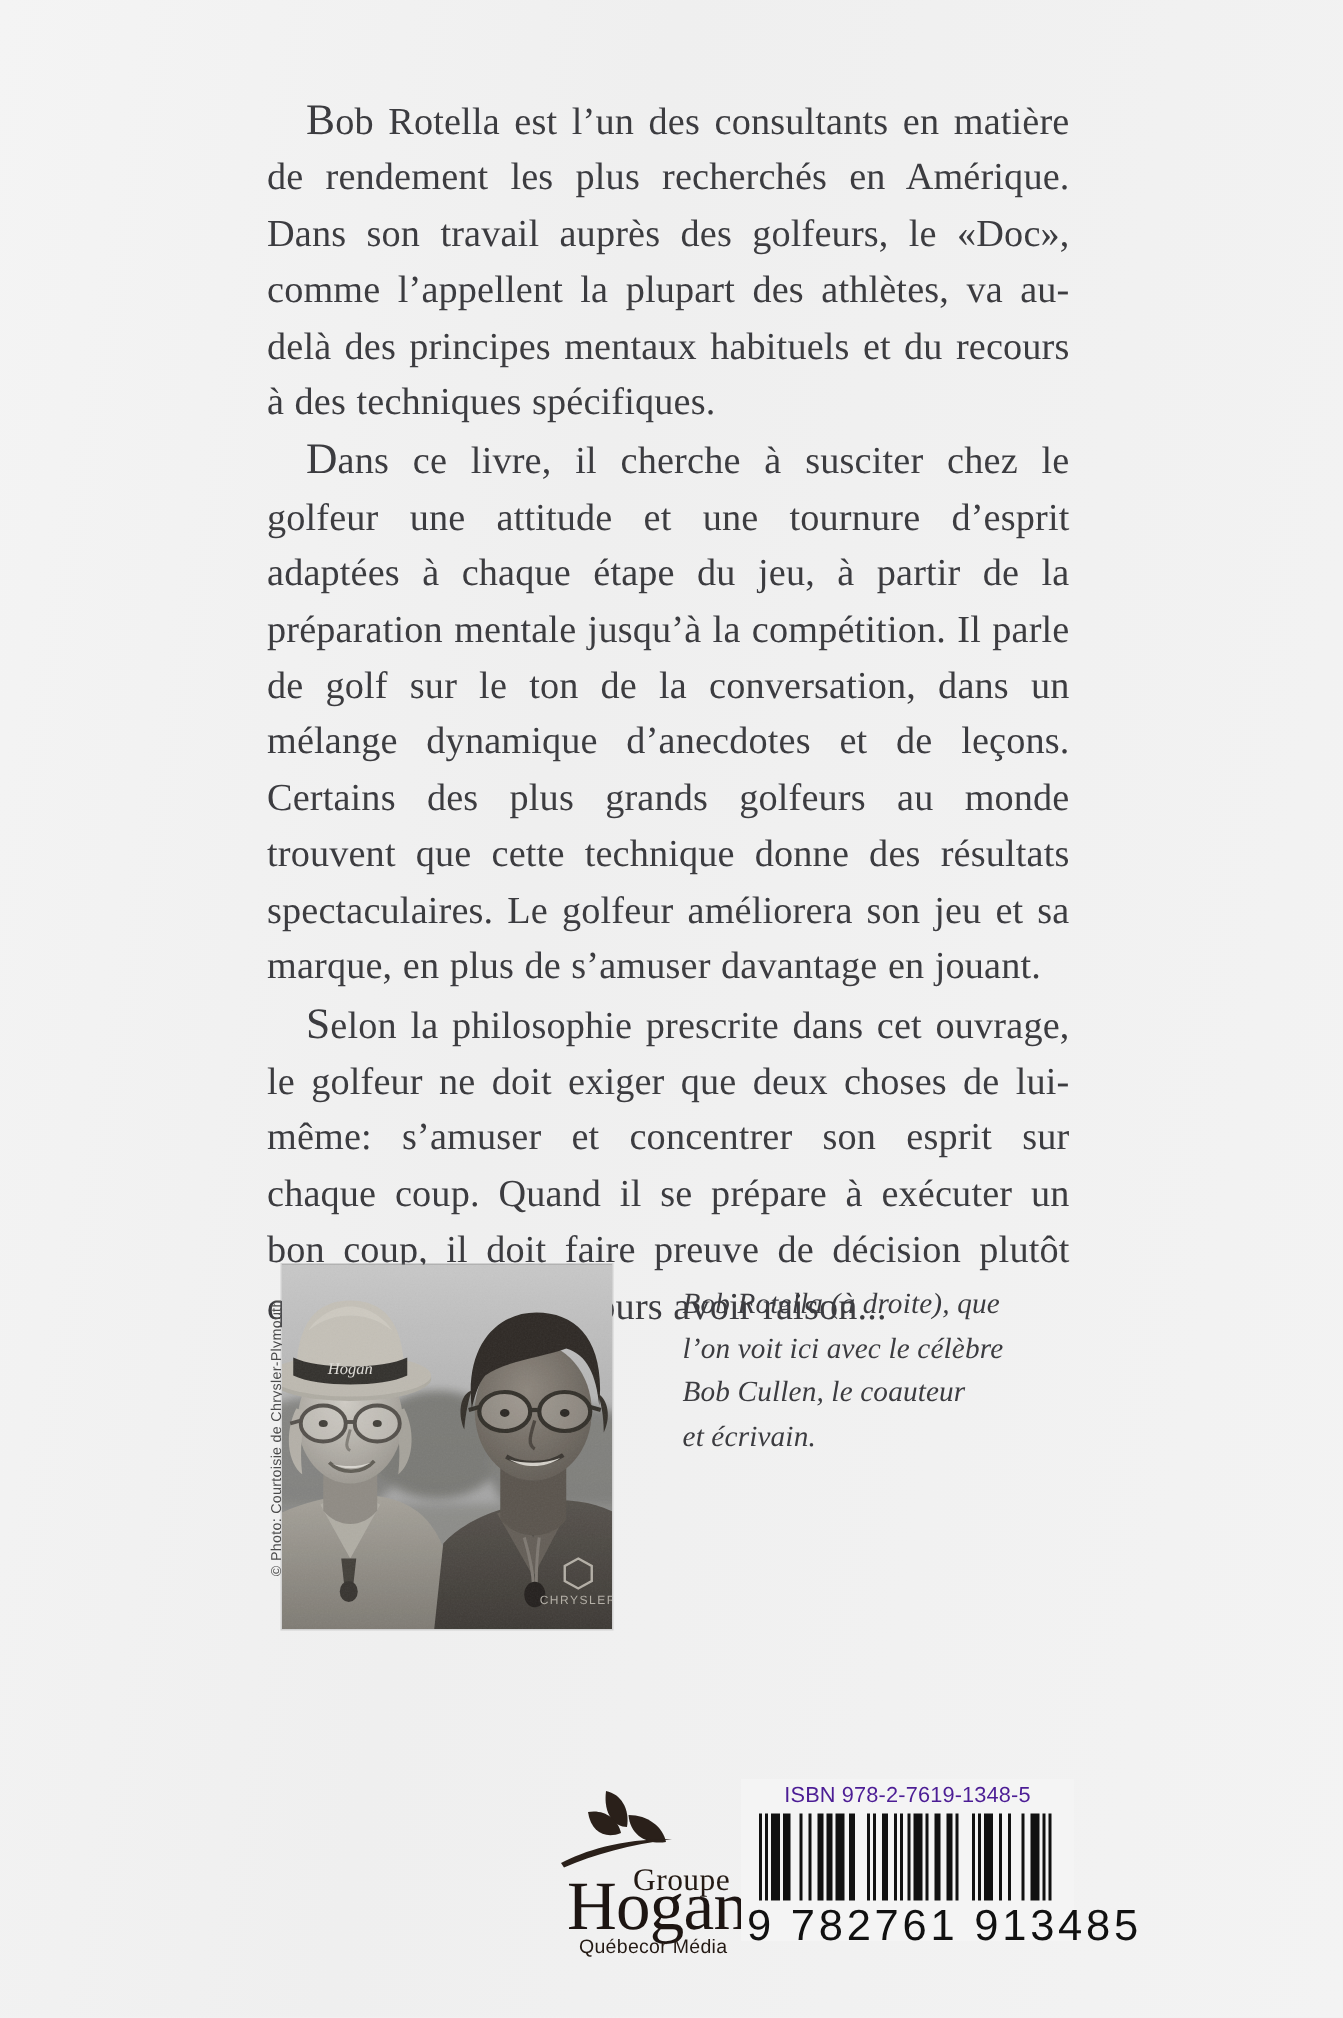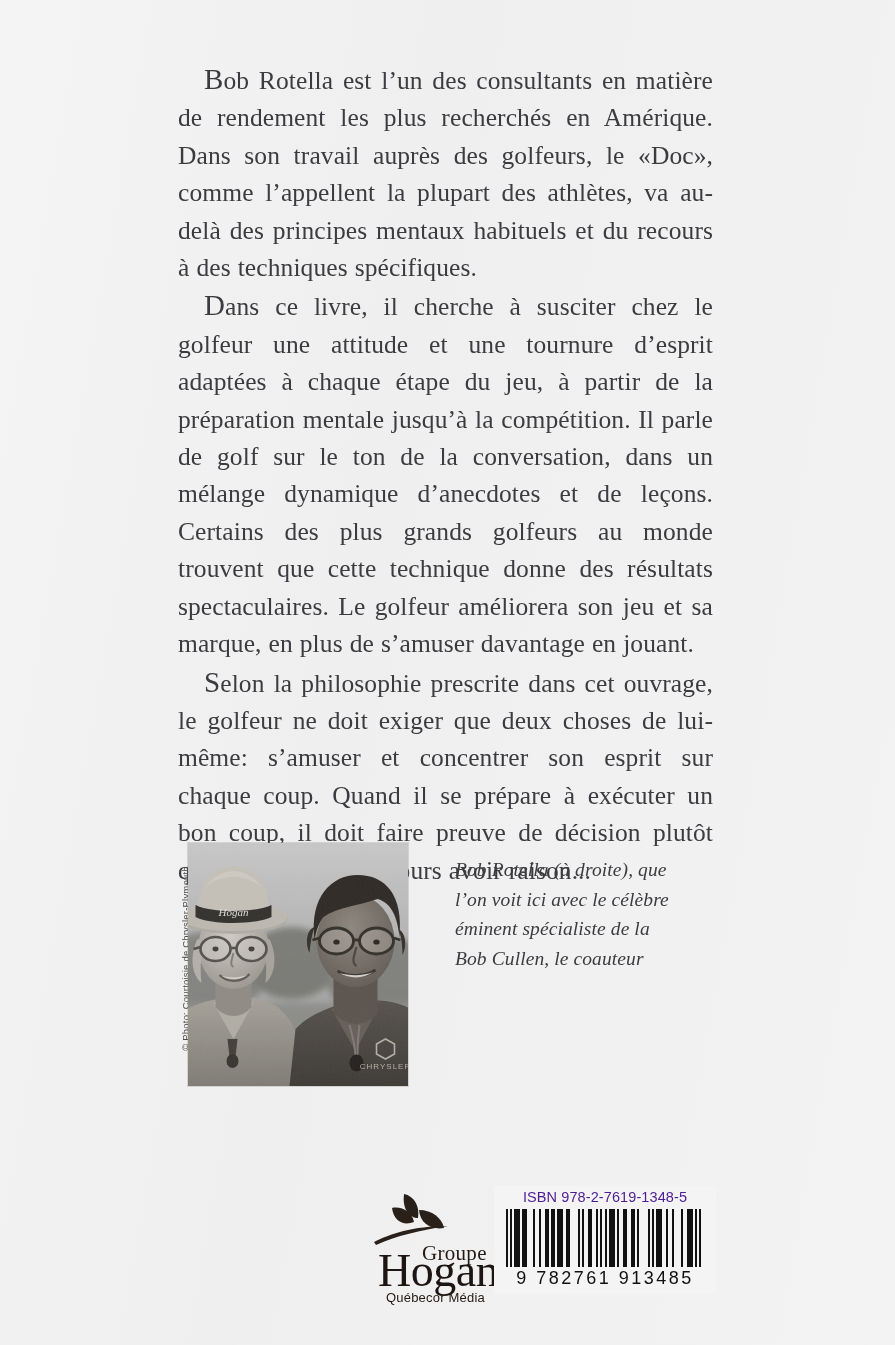--- a/index.html
+++ b/index.html
@@ -177,21 +177,21 @@
   .bars {
     display: flex;
     align-items: flex-end;
     height: 58px;
     padding: 0 8px;
     box-sizing: border-box;
   }
   .bars span { display: block; height: 100%; }
   .barcode-digits {
     font-family: "Liberation Sans", "DejaVu Sans", sans-serif;
-    font-size: 18px;
+    font-size: 29px;
     color: #111;
     text-align: center;
     letter-spacing: 2.5px;
     margin-top: 1px;
     white-space: nowrap;
   }
 </style>
 </head>
 <body>
 
@@ -336,22 +336,22 @@
         </g>
 
         <rect width="253" height="243" fill="#8c8c8c" opacity="0.10"></rect>
         <rect width="253" height="243" filter="url(#grain)" opacity="0.55"></rect>
       </svg>
     </div>
 
     <div class="caption">
       <p>Bob Rotella (à droite), que</p>
       <p>l’on voit ici avec le célèbre</p>
-      <p>éminent spécialiste de la</p>
       <p>Bob Cullen, le coauteur</p>
+      <p>et écrivain.</p>
     </div>
   </div>
 
   <div class="footer">
 
     <div class="logo-block">
       <div class="logo-mark">
         <svg viewBox="0 0 78 56">
           <path d="M 30 4 C 40 6 46 16 44 28 C 36 28 28 20 30 4 Z" fill="#2a201a"></path>
           <path d="M 18 18 C 28 16 38 22 40 32 C 30 36 20 32 18 18 Z" fill="#2a201a"></path>

